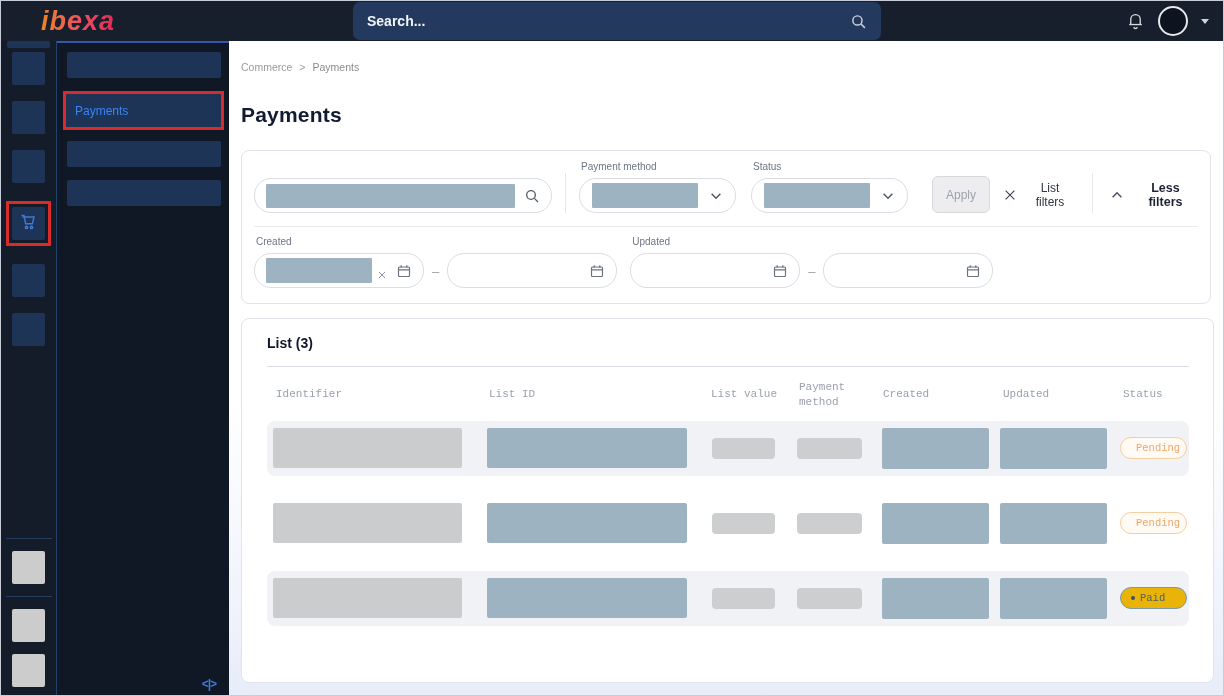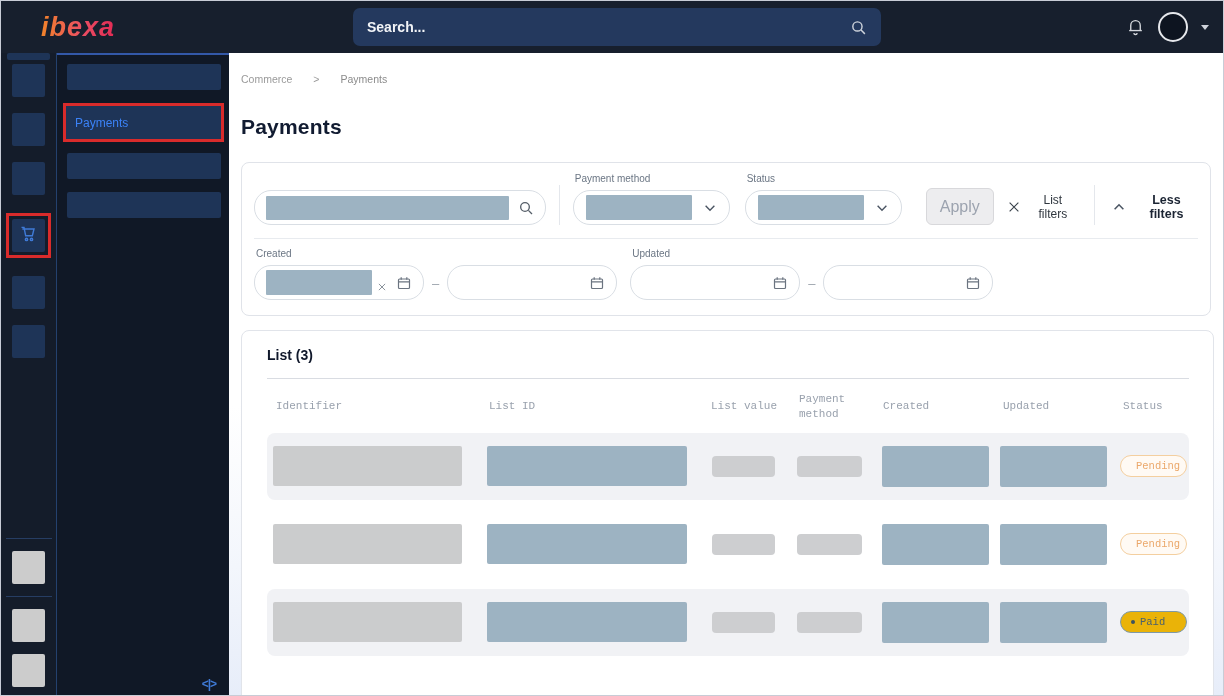--- a/index.html
+++ b/index.html
@@ -2,21 +2,21 @@
 <html><head>
 <meta charset="utf-8">
 <style>
   * { margin:0; padding:0; box-sizing:border-box; }
   html,body { background:#e9ecf3; }
   body { font-family:"Liberation Sans", sans-serif; }
   .frame{ width:1224px; height:696px; background:#fff; border:1px solid #c8ccd6;
           display:flex; flex-direction:column; overflow:hidden; position:relative; }
 
   
-  .topbar{ height:52px; background:#171f2d; display:flex; align-items:center; flex:0 0 auto; }
+  .topbar{ height:40px; background:#171f2d; display:flex; align-items:center; flex:0 0 auto; }
   .logo-box{ width:352px; display:flex; align-items:center; padding-left:40px; }
   .logo{ font-size:27px; font-weight:bold; font-style:italic; letter-spacing:1px;
          background:linear-gradient(90deg,#f0832a 0%,#ec4f63 55%,#e22b55 100%);
          -webkit-background-clip:text; background-clip:text; color:transparent; }
   .top-search{ width:528px; height:38px; background:#24395e; border-radius:7px;
                display:flex; align-items:center; padding:0 14px; }
   .top-search input{ flex:1; background:transparent; border:none; outline:none;
                      color:#fff; font-size:14px; font-weight:bold; font-family:inherit; }
   .top-search input::placeholder{ color:#f2f4f7; opacity:1; }
   .top-search .icon{ color:#cfd5dd; width:17px; height:17px; }
@@ -47,41 +47,41 @@
   .navitem{ height:26px; background:#1e3457; border-radius:2px; margin-bottom:13px; flex:0 0 auto; }
   .active-wrap{ border:3px solid #d92b2b; margin:0 -3px 11px -4px; flex:0 0 auto; }
   .active-item{ height:33px; background:#1e3457; display:flex; align-items:center; }
   .active-item span{ color:#3b82f6; font-size:12px; padding-left:9px; }
   .collapse{ position:absolute; right:13px; bottom:4px; color:#3f7ad6; font-size:12px;
              font-weight:bold; letter-spacing:-1px; cursor:pointer; }
 
   
   .main{ flex:1; min-width:0; padding:0 9px 0 12px; overflow:hidden;
          background:linear-gradient(180deg,#ffffff 0%,#ffffff 55%,#f3f6fc 80%,#e7edf9 100%); }
-  .breadcrumb{ margin-top:20px; font-size:10.5px; color:#9a9a9a; display:flex; align-items:center; gap:21px; }
+  .breadcrumb{ margin-top:20px; font-size:10.5px; color:#9a9a9a; display:flex; align-items:center; gap:7px; }
   .breadcrumb .cur{ color:#8b8b8b; }
   .page-title{ margin-top:30px; font-size:21px; font-weight:bold; color:#111b31; letter-spacing:.2px; }
 
   
   .fpanel{ margin-top:23px; margin-right:3px; background:#fff; border:1px solid #e0e3e9; border-radius:8px; }
   .frow1{ display:flex; align-items:flex-end; padding:10px 12px 13px 12px; }
   .fsearch{ width:301px; height:35px; border:1px solid #d9dee4; border-radius:17px;
             display:flex; align-items:center; padding:0 11px; background:#fff; }
   .ph-blue{ background:#9db3c2; border-radius:1px; }
   .fsearch .ph-blue{ flex:1; height:24px; margin-right:9px; }
   .fsearch .icon{ width:16px; height:16px; color:#555e68; }
   .vdiv{ width:1px; height:40px; background:#e4e7ec; margin:0 13px; align-self:flex-end; }
   .fgroup{ display:flex; flex-direction:column; }
   .flabel{ font-size:10px; color:#6b7684; margin:0 0 6px 2px; }
   .fselect{ width:157px; height:35px; border:1px solid #d9dee4; border-radius:17px;
             display:flex; align-items:center; padding:0 12px; background:#fff; cursor:pointer; }
   .fselect .ph-blue{ flex:1; height:25px; margin-right:11px; }
   .chev{ width:14px; height:14px; color:#4b5563; flex:0 0 auto; }
   .apply-btn{ margin-left:24px; height:37px; padding:0 13px; background:#ededef; border:1px solid #d8d8db;
-              border-radius:6px; color:#9ca3af; font-size:16px; font-family:inherit; cursor:default; }
+              border-radius:6px; color:#9ca3af; font-size:12px; font-family:inherit; cursor:default; }
   .clear-btn{ margin-left:13px; height:37px; display:flex; align-items:center; gap:8px; font-size:12px;
               color:#30373f; cursor:pointer; background:none; border:none; font-family:inherit; }
   .xicon{ width:14px; height:14px; color:#3a424b; }
   .less-btn{ display:flex; align-items:center; gap:9px; height:37px; font-size:12.5px; font-weight:bold;
              color:#1b2433; cursor:pointer; background:none; border:none; font-family:inherit; }
   .fdivider{ height:1px; background:#e8ebef; margin:0 12px; }
   .frow2{ display:flex; align-items:flex-end; padding:9px 12px 15px 12px; }
   .dgroup{ display:flex; flex-direction:column; }
   .dinputs{ display:flex; align-items:center; }
   .dinput{ width:170px; height:35px; border:1px solid #d9dee4; border-radius:17px; background:#fff;
@@ -94,21 +94,21 @@
   .upd-group{ margin-left:13px; }
 
   
   .lcard{ margin-top:14px; background:#fff; border:1px solid #e1e4ea; border-radius:8px;
           padding:16px 24px 36px 25px; }
   .ltitle{ font-size:14px; font-weight:bold; color:#10182b; }
   .lrule{ height:1px; background:#d9dce2; margin-top:15px; }
   .tgrid{ display:grid; grid-template-columns:213px 222px 88px 84px 120px 120px 73px; align-items:center;font-family:Liberation Mono, monospace; }
   .thead{ padding:13px 0 11px; }
   .thead .th{ font-size:11px; color:#99a1ad; padding-left:9px; line-height:1.35; max-width:80px; }
-  .trow{ height:67px; border-radius:8px; margin-bottom:11px; cursor:pointer; }
+  .trow{ height:55px; border-radius:8px; margin-bottom:20px; cursor:pointer; }
   .trow.striped{ background:#f1f2f5; }
   .ph{ border-radius:2px; }
   .ph.gray{ background:#cbcccd; }
   .ph.blue{ background:#9db3c2; }
   .ph.id-ph{ height:40px; margin:0 18px 0 6px; }
   .ph.ord-ph{ height:40px; margin:0 15px 0 7px; }
   .ph.small-ph{ height:21px; border-radius:4px; background:#cdced0; }
   .ph.tot-ph{ margin:0 15px 0 10px; }
   .ph.pm-ph{ margin:0 12px 0 7px; }
   .ph.crt-ph{ height:41px; margin:0 5px 0 8px; }

